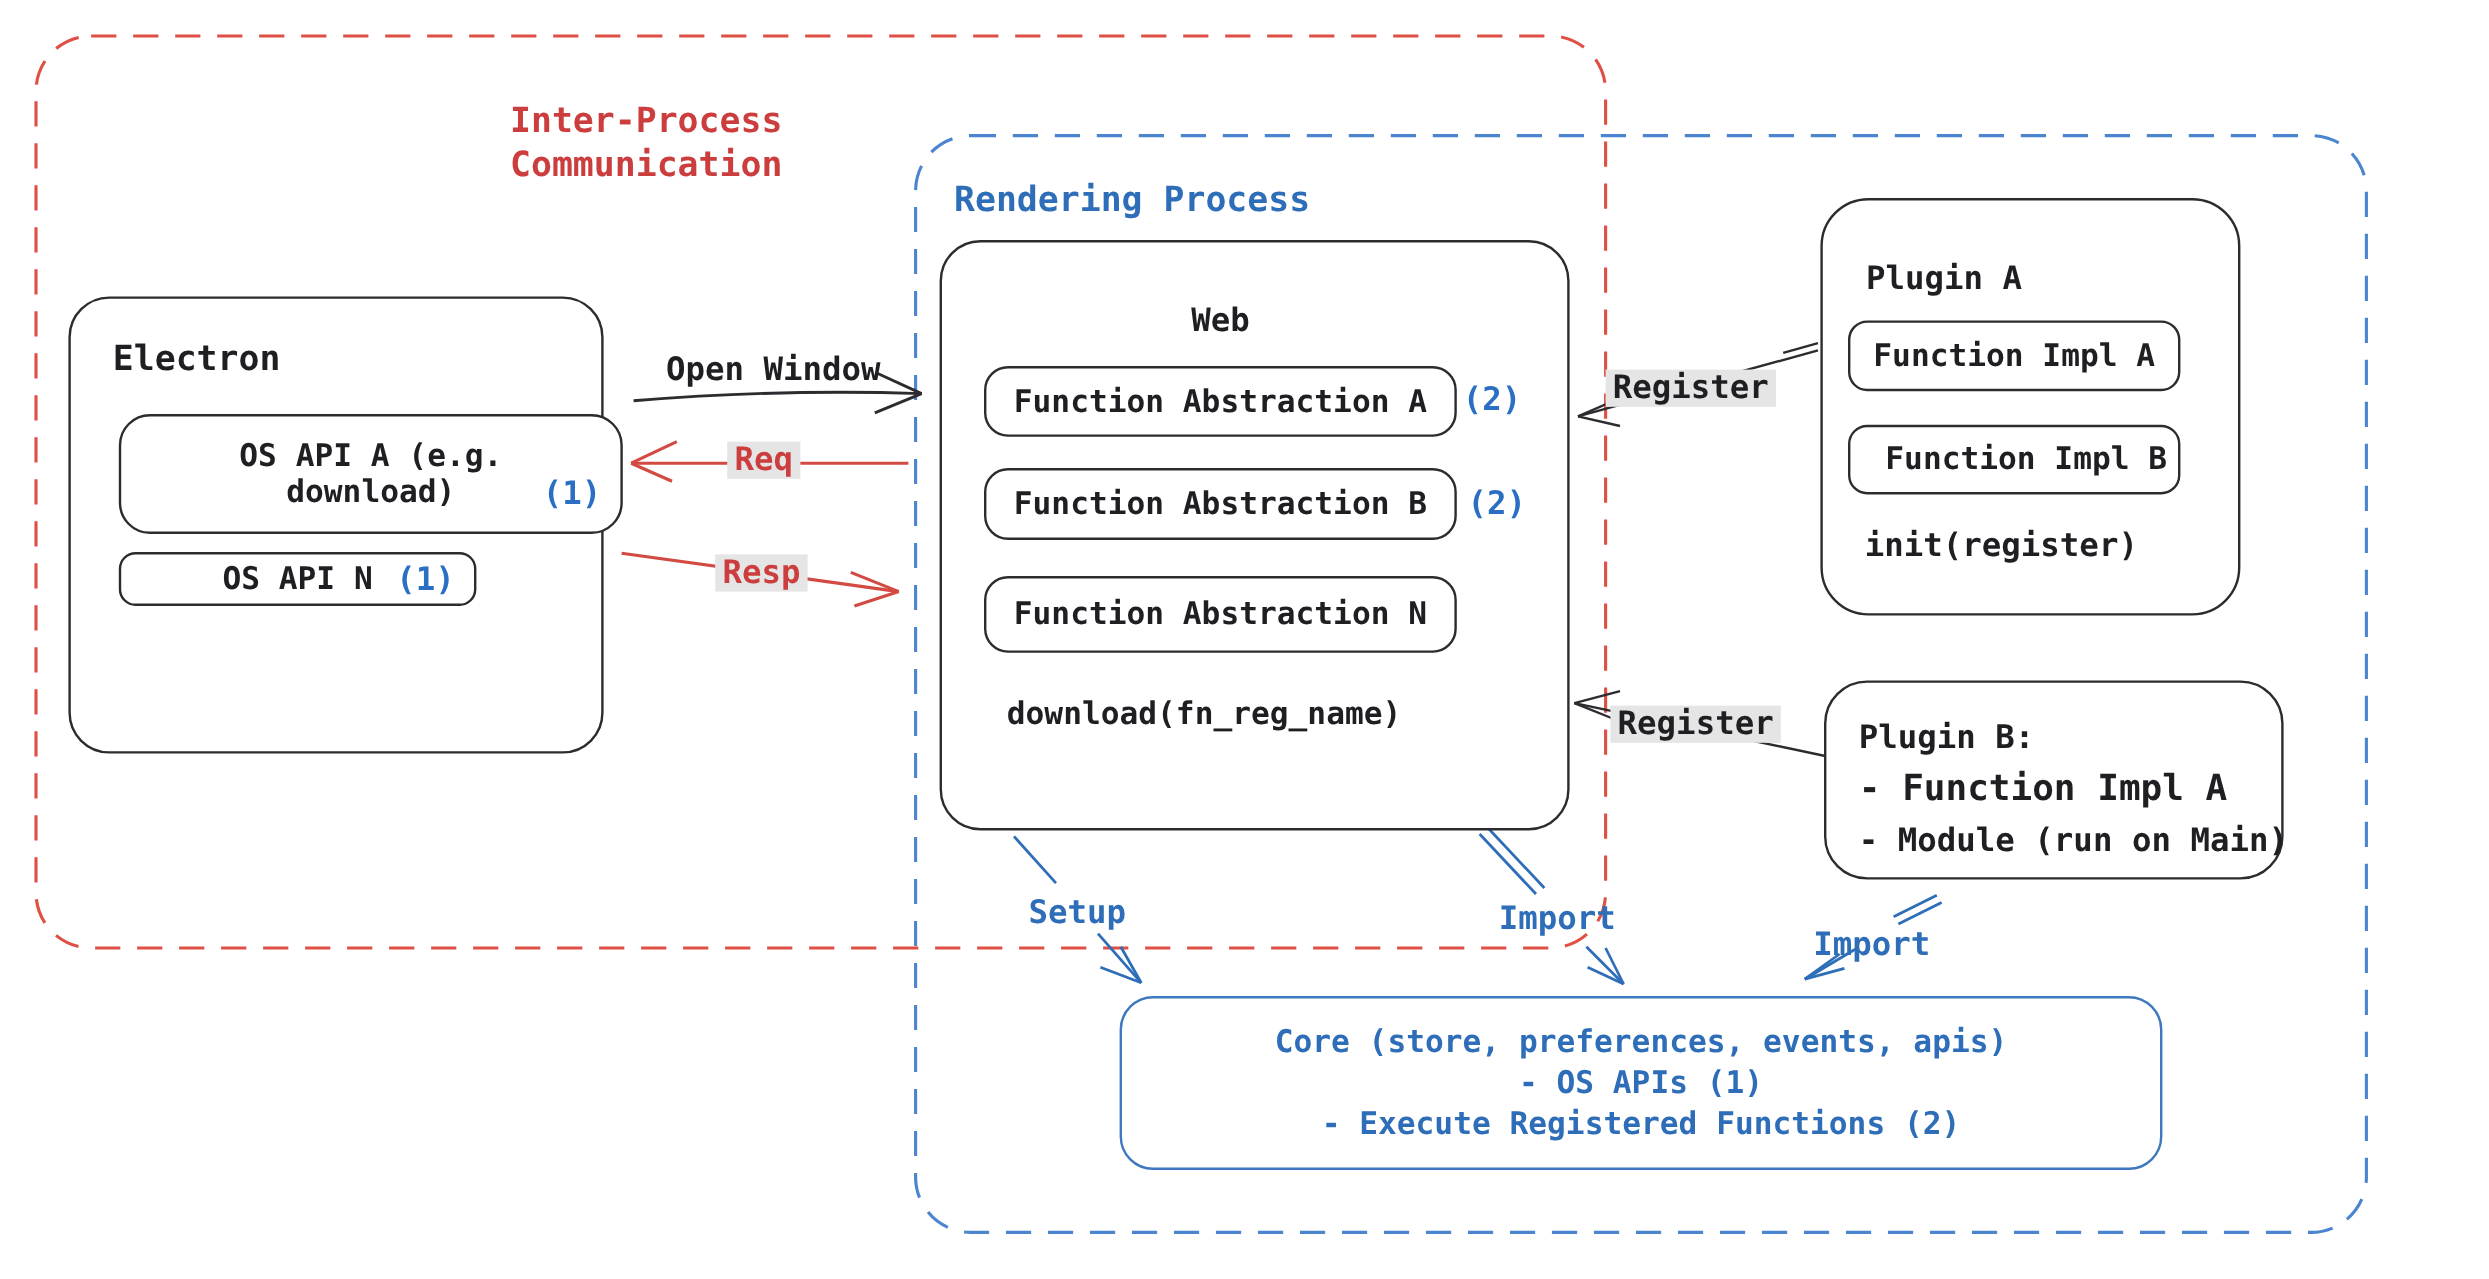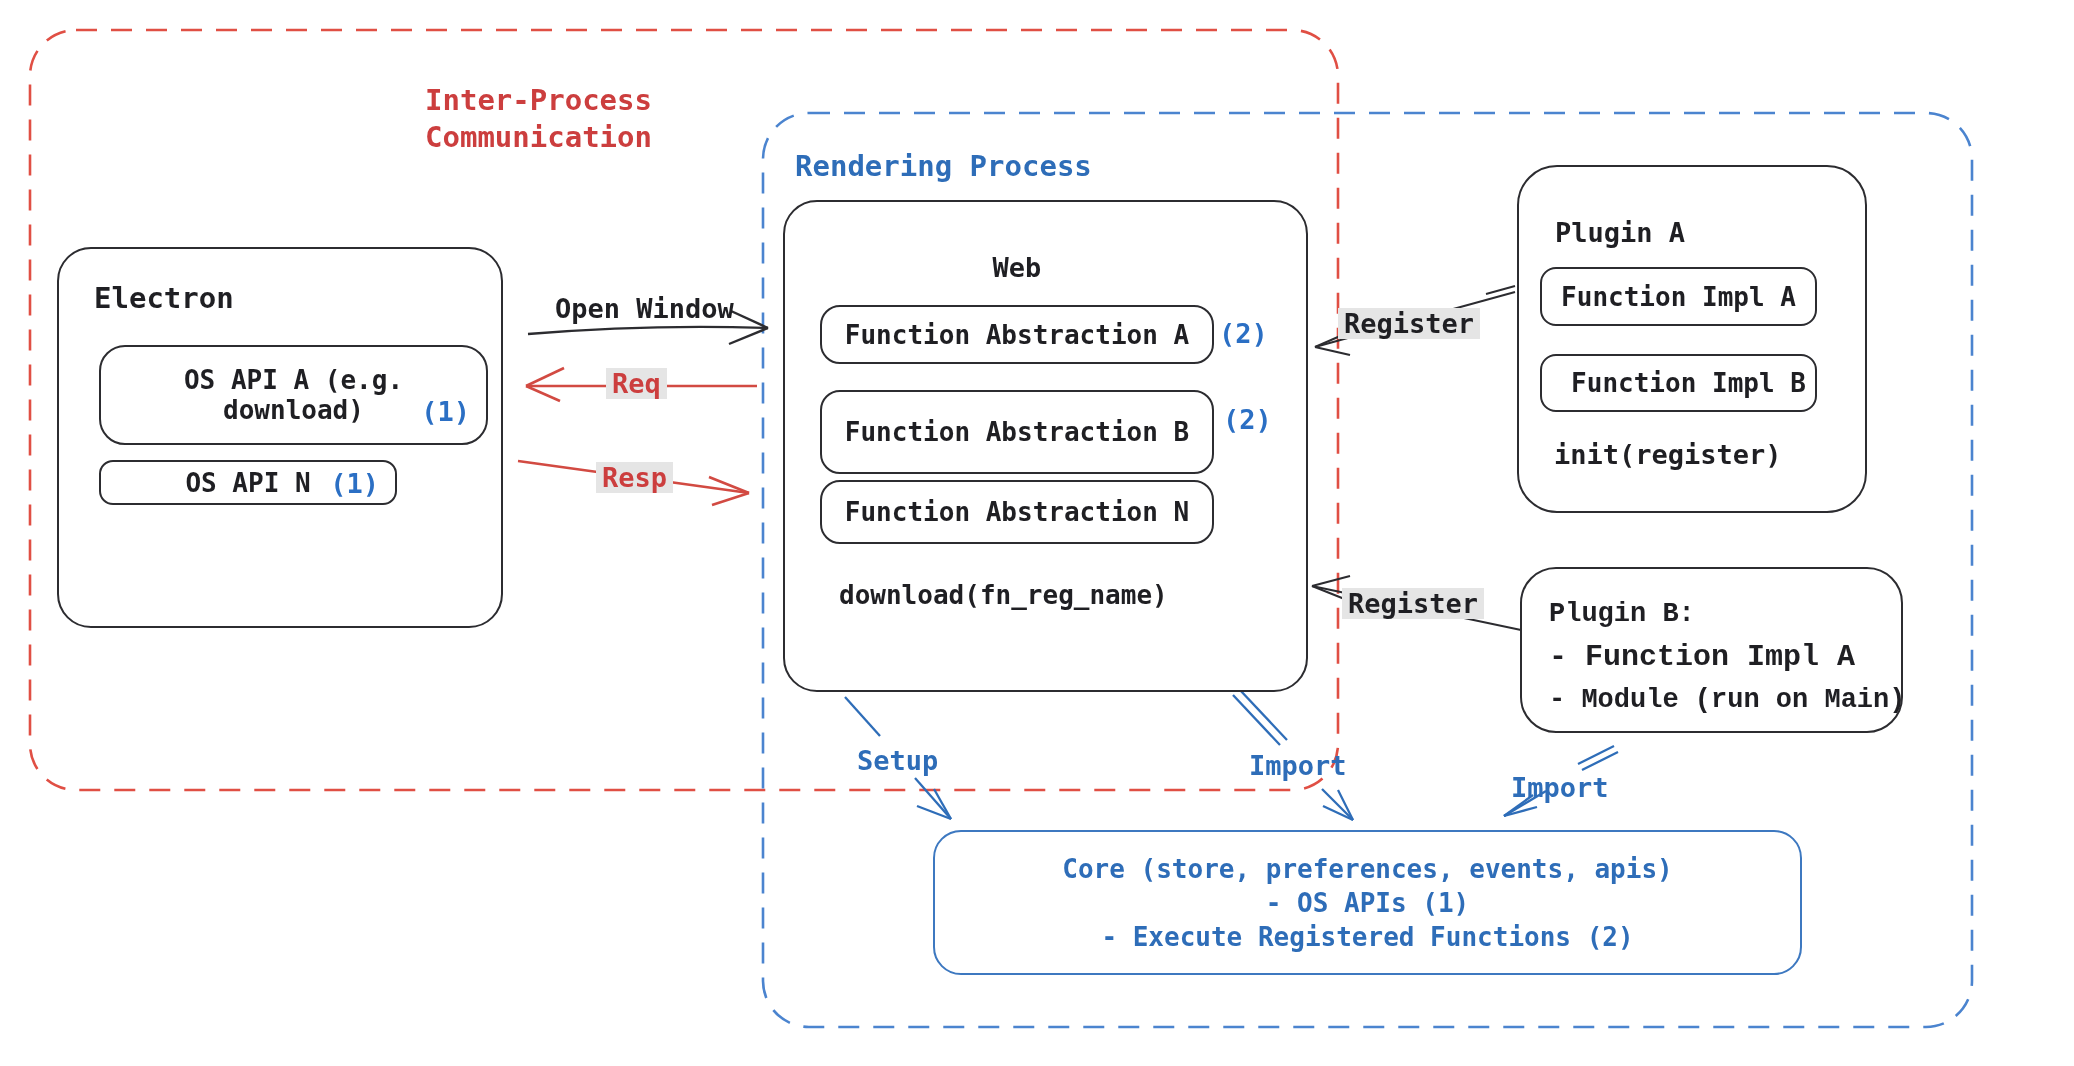--- a/index.html
+++ b/index.html
@@ -105,55 +105,55 @@
   </svg>
 
   <div class="region-label red" style="left:425px;top:82px;">
     <div>Inter-Process</div>
     <div>Communication</div>
   </div>
   <div class="region-label blue" style="left:795px;top:148px;">Rendering Process</div>
 
   <div class="node" style="left:57px;top:247px;width:446px;height:381px;">
     <div class="title" style="left:35px;top:32px;">Electron</div>
-    <div class="subbox" style="left:40px;top:96px;width:389px;height:100px;border-radius:26px;">
+    <div class="subbox" style="left:40px;top:96px;width:420px;height:100px;border-radius:26px;">
       <div>
         <div>OS API A (e.g.</div>
         <div>download)</div>
       </div>
       <span class="badge" style="right:16px;bottom:16px;">(1)</span>
     </div>
     <div class="subbox" style="left:40px;top:211px;width:298px;height:45px;border-radius:14px;align-items:center;">
       <span>OS API N</span>
       <span class="badge" style="right:16px;top:7px;">(1)</span>
     </div>
   </div>
 
   <div class="node" style="left:783px;top:200px;width:525px;height:492px;">
     <div class="title" style="left:35px;top:50px;width:394px;text-align:center;font-size:27px;">Web</div>
 
     <div class="subbox" style="left:35px;top:103px;width:394px;height:59px;">Function Abstraction A</div>
     <span class="badge" style="left:434px;top:116px;">(2)</span>
 
-    <div class="subbox" style="left:35px;top:188px;width:394px;height:84px;">Function Abstraction B</div>
+    <div class="subbox" style="left:35px;top:188px;width:394px;height:60px;">Function Abstraction B</div>
     <span class="badge" style="left:438px;top:202px;">(2)</span>
 
     <div class="subbox" style="left:35px;top:278px;width:394px;height:64px;">Function Abstraction N</div>
 
     <div class="mono26 abs" style="left:54px;top:378px;">download(fn_reg_name)</div>
   </div>
 
   <div class="node" style="left:1517px;top:165px;width:350px;height:348px;border-radius:40px;">
     <div class="title" style="left:36px;top:50px;font-size:27px;">Plugin A</div>
     <div class="subbox" style="left:21px;top:100px;width:277px;height:59px;border-radius:16px;">Function Impl A</div>
     <div class="subbox" style="left:21px;top:187px;width:277px;height:58px;border-radius:16px;padding-left:20px;">Function Impl B</div>
     <div class="mono26 abs" style="left:35px;top:272px;font-size:27px;">init(register)</div>
   </div>
 
-  <div class="node" style="left:1520px;top:567px;width:383px;height:166px;border-radius:36px;padding:24px 0 12px 27px;font-family:Liberation Mono, monospace;">
+  <div class="node" style="left:1520px;top:567px;width:383px;height:166px;border-radius:36px;padding:24px 0 12px 27px;">
     <div class="pluginb-line mono26" style="font-size:27px;">Plugin B:</div>
     <div class="pluginb-line mono26" style="font-size:30px;">- Function Impl A</div>
     <div class="pluginb-line mono26" style="font-size:27px;">- Module (run on Main)</div>
   </div>
 
   <div class="core-box" style="left:933px;top:830px;width:869px;height:145px;">
     <div>Core (store, preferences, events, apis)</div>
     <div>- OS APIs (1)</div>
     <div>- Execute Registered Functions (2)</div>
   </div>

